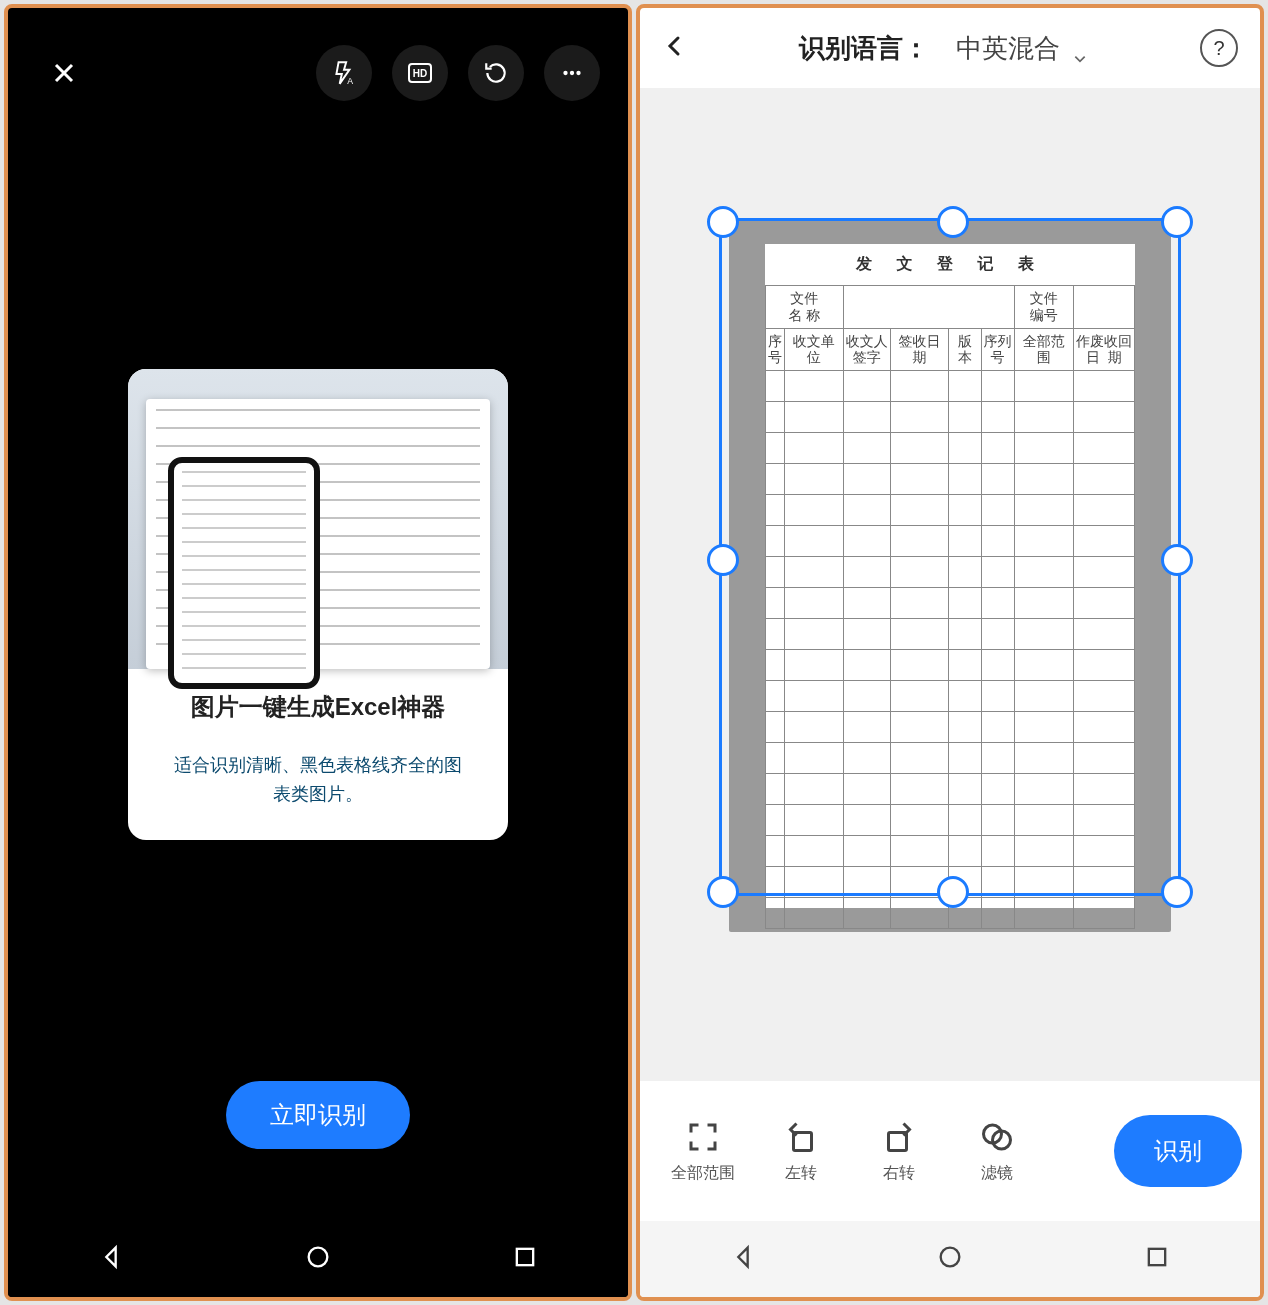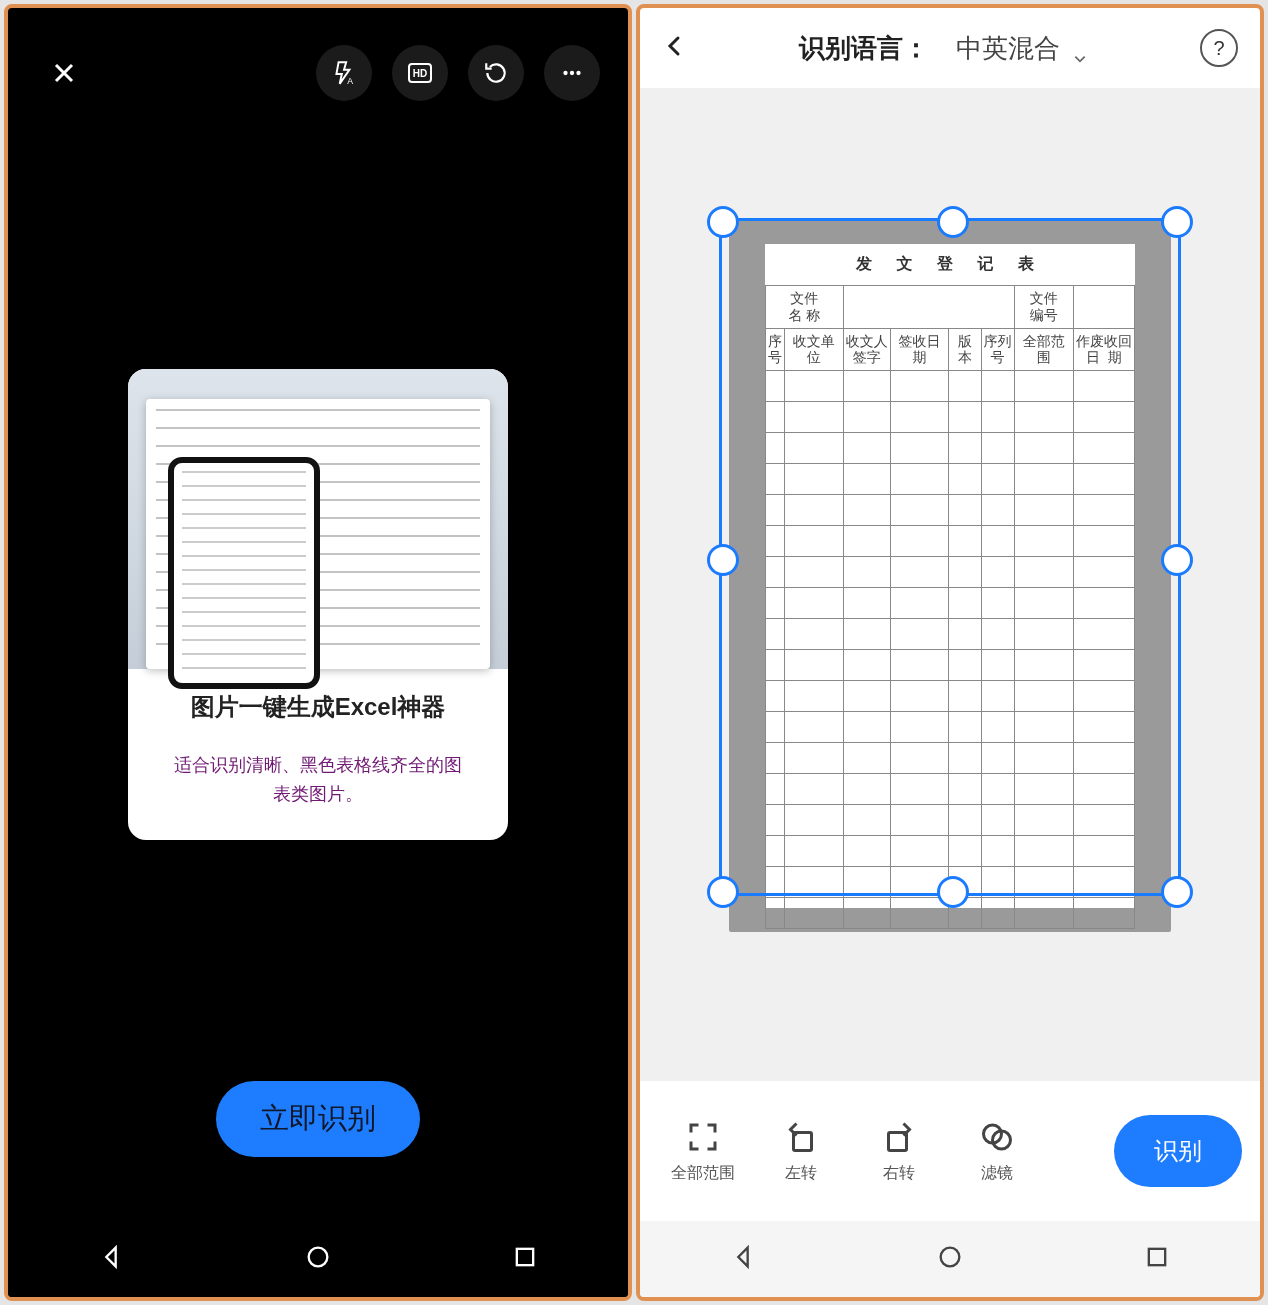--- a/index.html
+++ b/index.html
@@ -14,27 +14,27 @@
   .close-x svg{width:24px;height:24px;stroke:#fff;stroke-width:3}
   .left .camera-area{flex:1;display:flex;align-items:center;justify-content:center}
   .card{width:380px;background:#fff;border-radius:18px;overflow:hidden;box-shadow:0 10px 40px rgba(0,0,0,.5)}
   .card .preview{height:300px;background:linear-gradient(180deg,#dde4eb,#c5ced8);position:relative}
   .card .preview .mock-doc{position:absolute;inset:30px 18px 0 18px;background:#fff;border-radius:4px;box-shadow:0 2px 8px rgba(0,0,0,.25)}
   .card .preview .mock-doc::before{content:"";position:absolute;inset:10px 10px 10px 10px;background:repeating-linear-gradient(180deg,#888 0 2px,transparent 2px 18px);opacity:.5}
   .card .preview .mock-phone{position:absolute;left:40px;bottom:-20px;width:140px;height:220px;border:6px solid #111;border-radius:14px;background:#fff}
   .card .preview .mock-phone::before{content:"";position:absolute;inset:8px;background:repeating-linear-gradient(180deg,#aaa 0 2px,transparent 2px 14px);opacity:.6}
   .card .caption{padding:22px 18px 32px;text-align:center}
   .card .caption h3{margin:0 0 28px;font-size:24px;font-weight:700;color:#222}
-  .card .caption p{margin:0 auto;max-width:290px;font-size:18px;color:#701a75;line-height:1.6}
+  .card .caption p{margin:0 auto;max-width:290px;font-size:18px;color:#0c4a6e;line-height:1.6}
   .left .modes{height:70px;display:flex;justify-content:center;align-items:center;gap:30px;color:#fff;font-size:20px}
   .mode-item{padding:4px 2px;position:relative}
   .mode-item.active{color:#2b7bff}
   .mode-item.active::before{content:"";position:absolute;top:-12px;left:50%;transform:translateX(-50%);width:26px;height:5px;background:#2b7bff;border-radius:3px}
   .left .action{height:140px;display:flex;justify-content:center;align-items:flex-start;padding-top:10px}
-  .big-btn{background:#1e7cff;color:#0f172a;border:none;border-radius:40px;padding:18px 44px;font-size:29px}
+  .big-btn{background:#1e7cff;color:#ffffff;border:none;border-radius:40px;padding:18px 44px;font-size:24px}
   
   .navbar{height:76px;display:flex;justify-content:space-around;align-items:center}
   .left .navbar{background:#000;color:#fff}
   .right .navbar{background:#f5f5f5;color:#333}
   .navbar svg{width:28px;height:28px}
   
   .right{background:#fff}
   .right .header{height:80px;display:flex;align-items:center;justify-content:space-between;padding:0 22px}
   .right .header .title{flex:1;text-align:center;font-size:26px;color:#222;display:flex;align-items:flex-end;justify-content:center;gap:13px}
   .right .header .title .lbl{font-weight:700}

